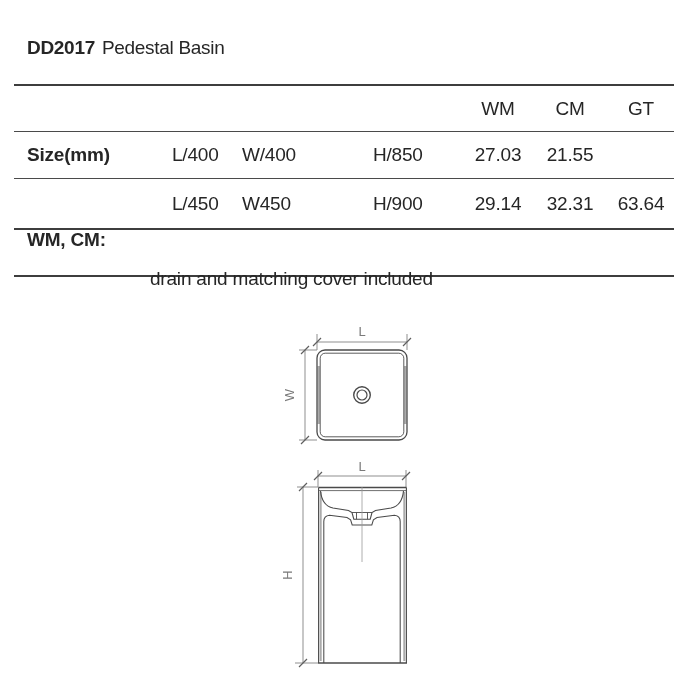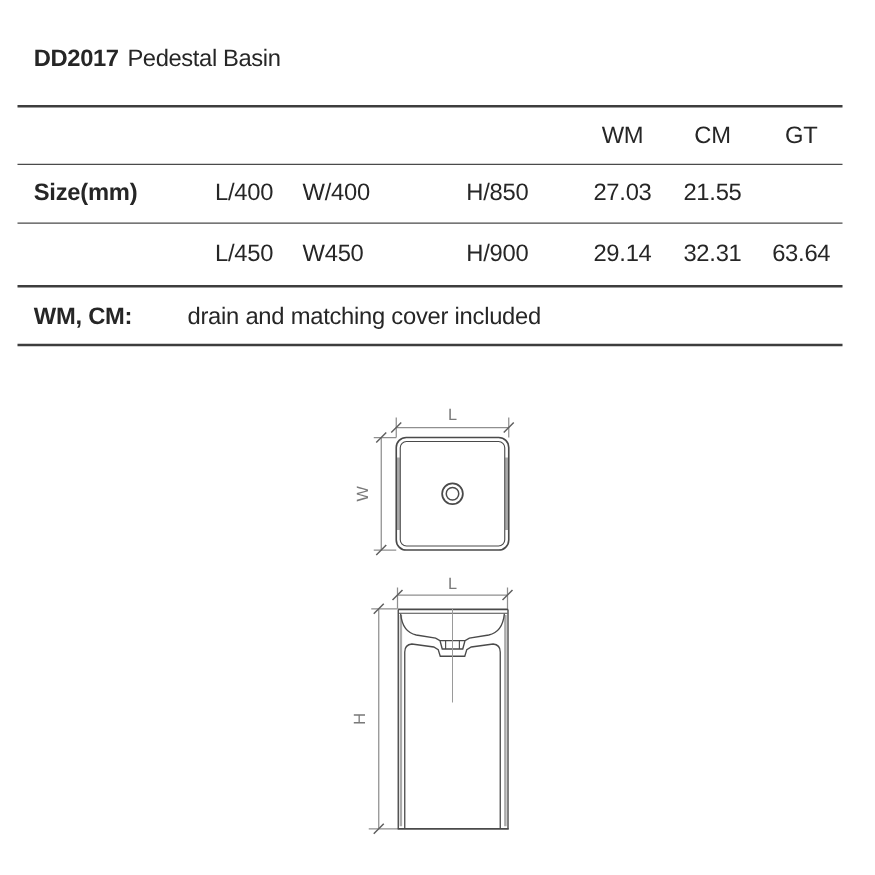--- a/index.html
+++ b/index.html
@@ -19,21 +19,21 @@
   .trow .cell{position:absolute;top:0;height:100%;display:flex;align-items:center;white-space:nowrap;}
   .b{font-weight:700;}
   .lbl{left:13px;}
   .col-l{left:143px;margin-left:15px;}
   .col-w{left:228px;}
   .col-h{left:323px;margin-left:36px;}
   .col-wm{left:430px;width:108px;justify-content:center;}
   .col-cm{left:502px;width:108px;justify-content:center;}
   .col-gt{left:573px;width:108px;justify-content:center;}
   .mat-val{margin-left:6px;font-weight:400;}
-  .note-val{left:136px;font-weight:400;}
+  .note-val{left:136px;font-weight:400;margin-top:39px;}
   
   #drawing{position:absolute;left:0;top:0;width:700px;height:700px;}
   #drawing text{font-family:"Liberation Sans", sans-serif;font-size:13px;fill:#7a7a7a;}
   .outline{stroke:#4a4a4a;fill:none;}
   .dim{stroke:#8f8f8f;stroke-width:1;fill:none;}
   .tick{stroke:#5f5f5f;stroke-width:1.2;fill:none;}
   .shade{stroke:#ababab;fill:none;}
 </style>
 </head>
 <body>
@@ -67,21 +67,21 @@
 
   <div class="trow" style="top:179px;height:49px">
     <div class="cell col-l">L/450</div>
     <div class="cell col-w">W450</div>
     <div class="cell col-h">H/900</div>
     <div class="cell col-wm">29.14</div>
     <div class="cell col-cm">32.31</div>
     <div class="cell col-gt">63.64</div>
   </div>
 
-  <div class="trow" style="top:230px;height:48px">
+  <div class="trow" style="top:216px;height:48px">
     <div class="cell lbl b">WM, CM:</div>
     <div class="cell note-val">drain and matching cover included</div>
   </div>
 
   <svg id="drawing" viewBox="0 0 700 700">
 
     <g>
 
       <path class="dim" d="M317,334 V350 M407,334 V350 M317,342 H407"></path>
       <path class="tick" d="M313,346 L321,338 M403,346 L411,338"></path>

